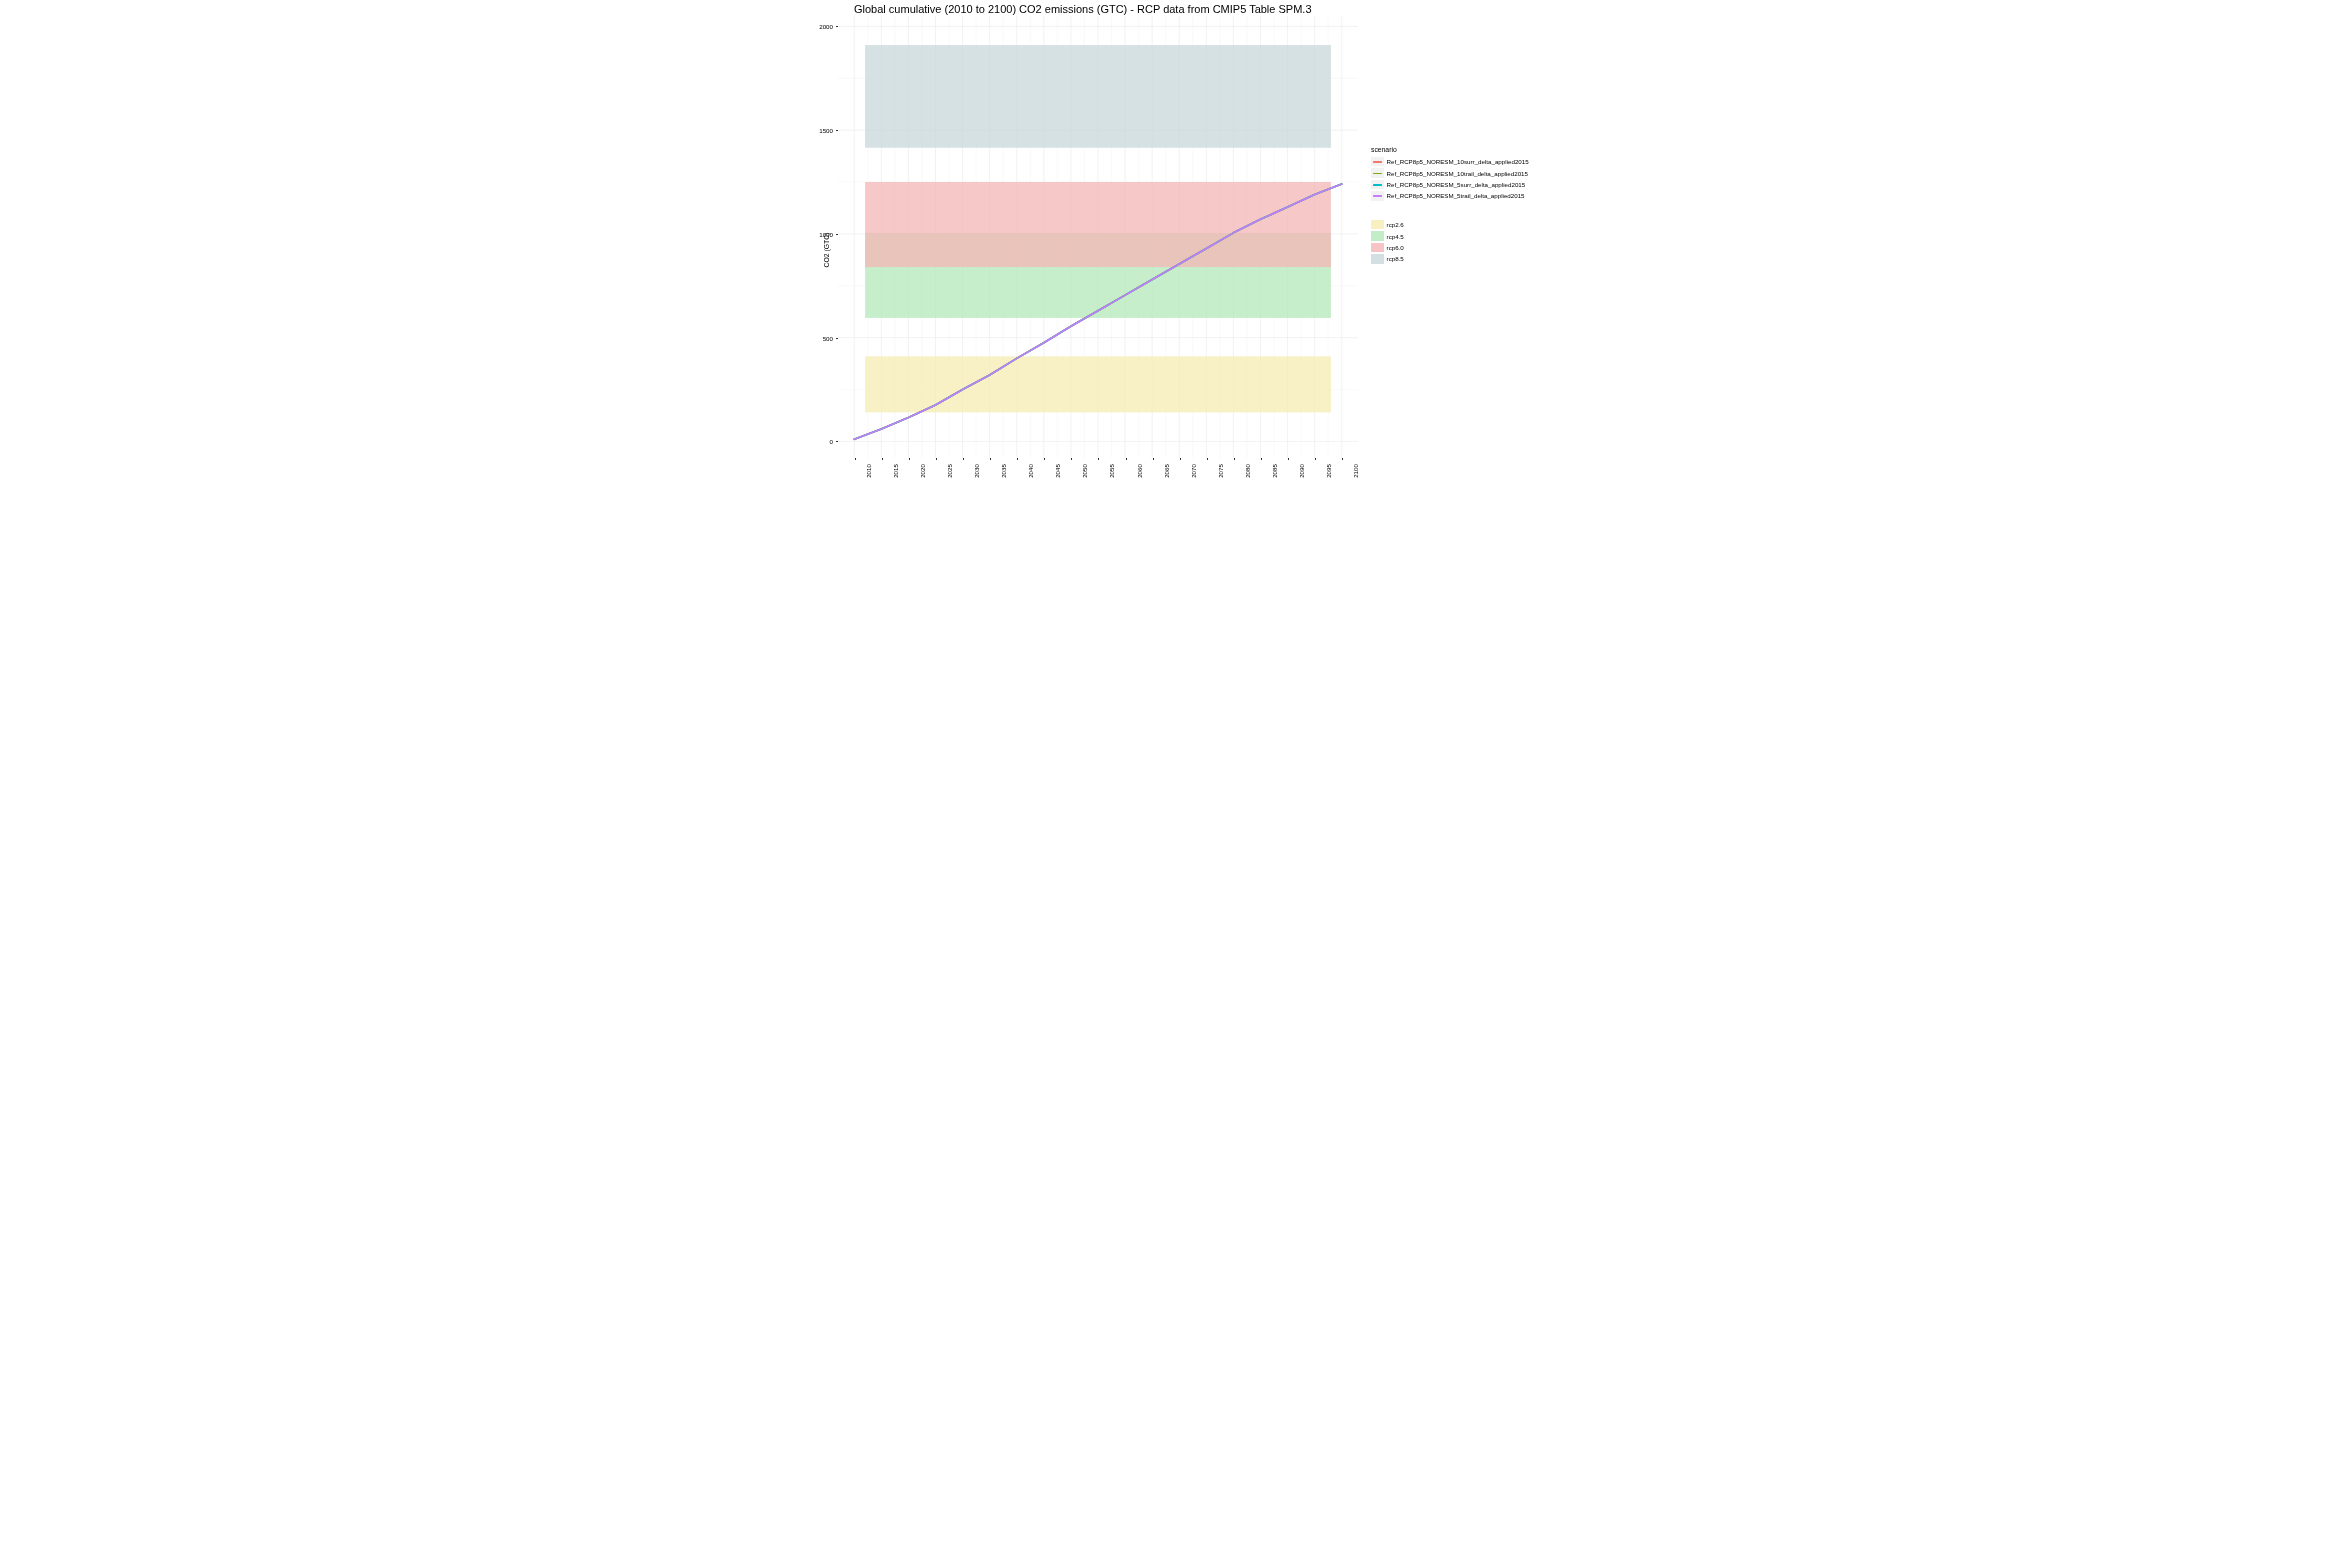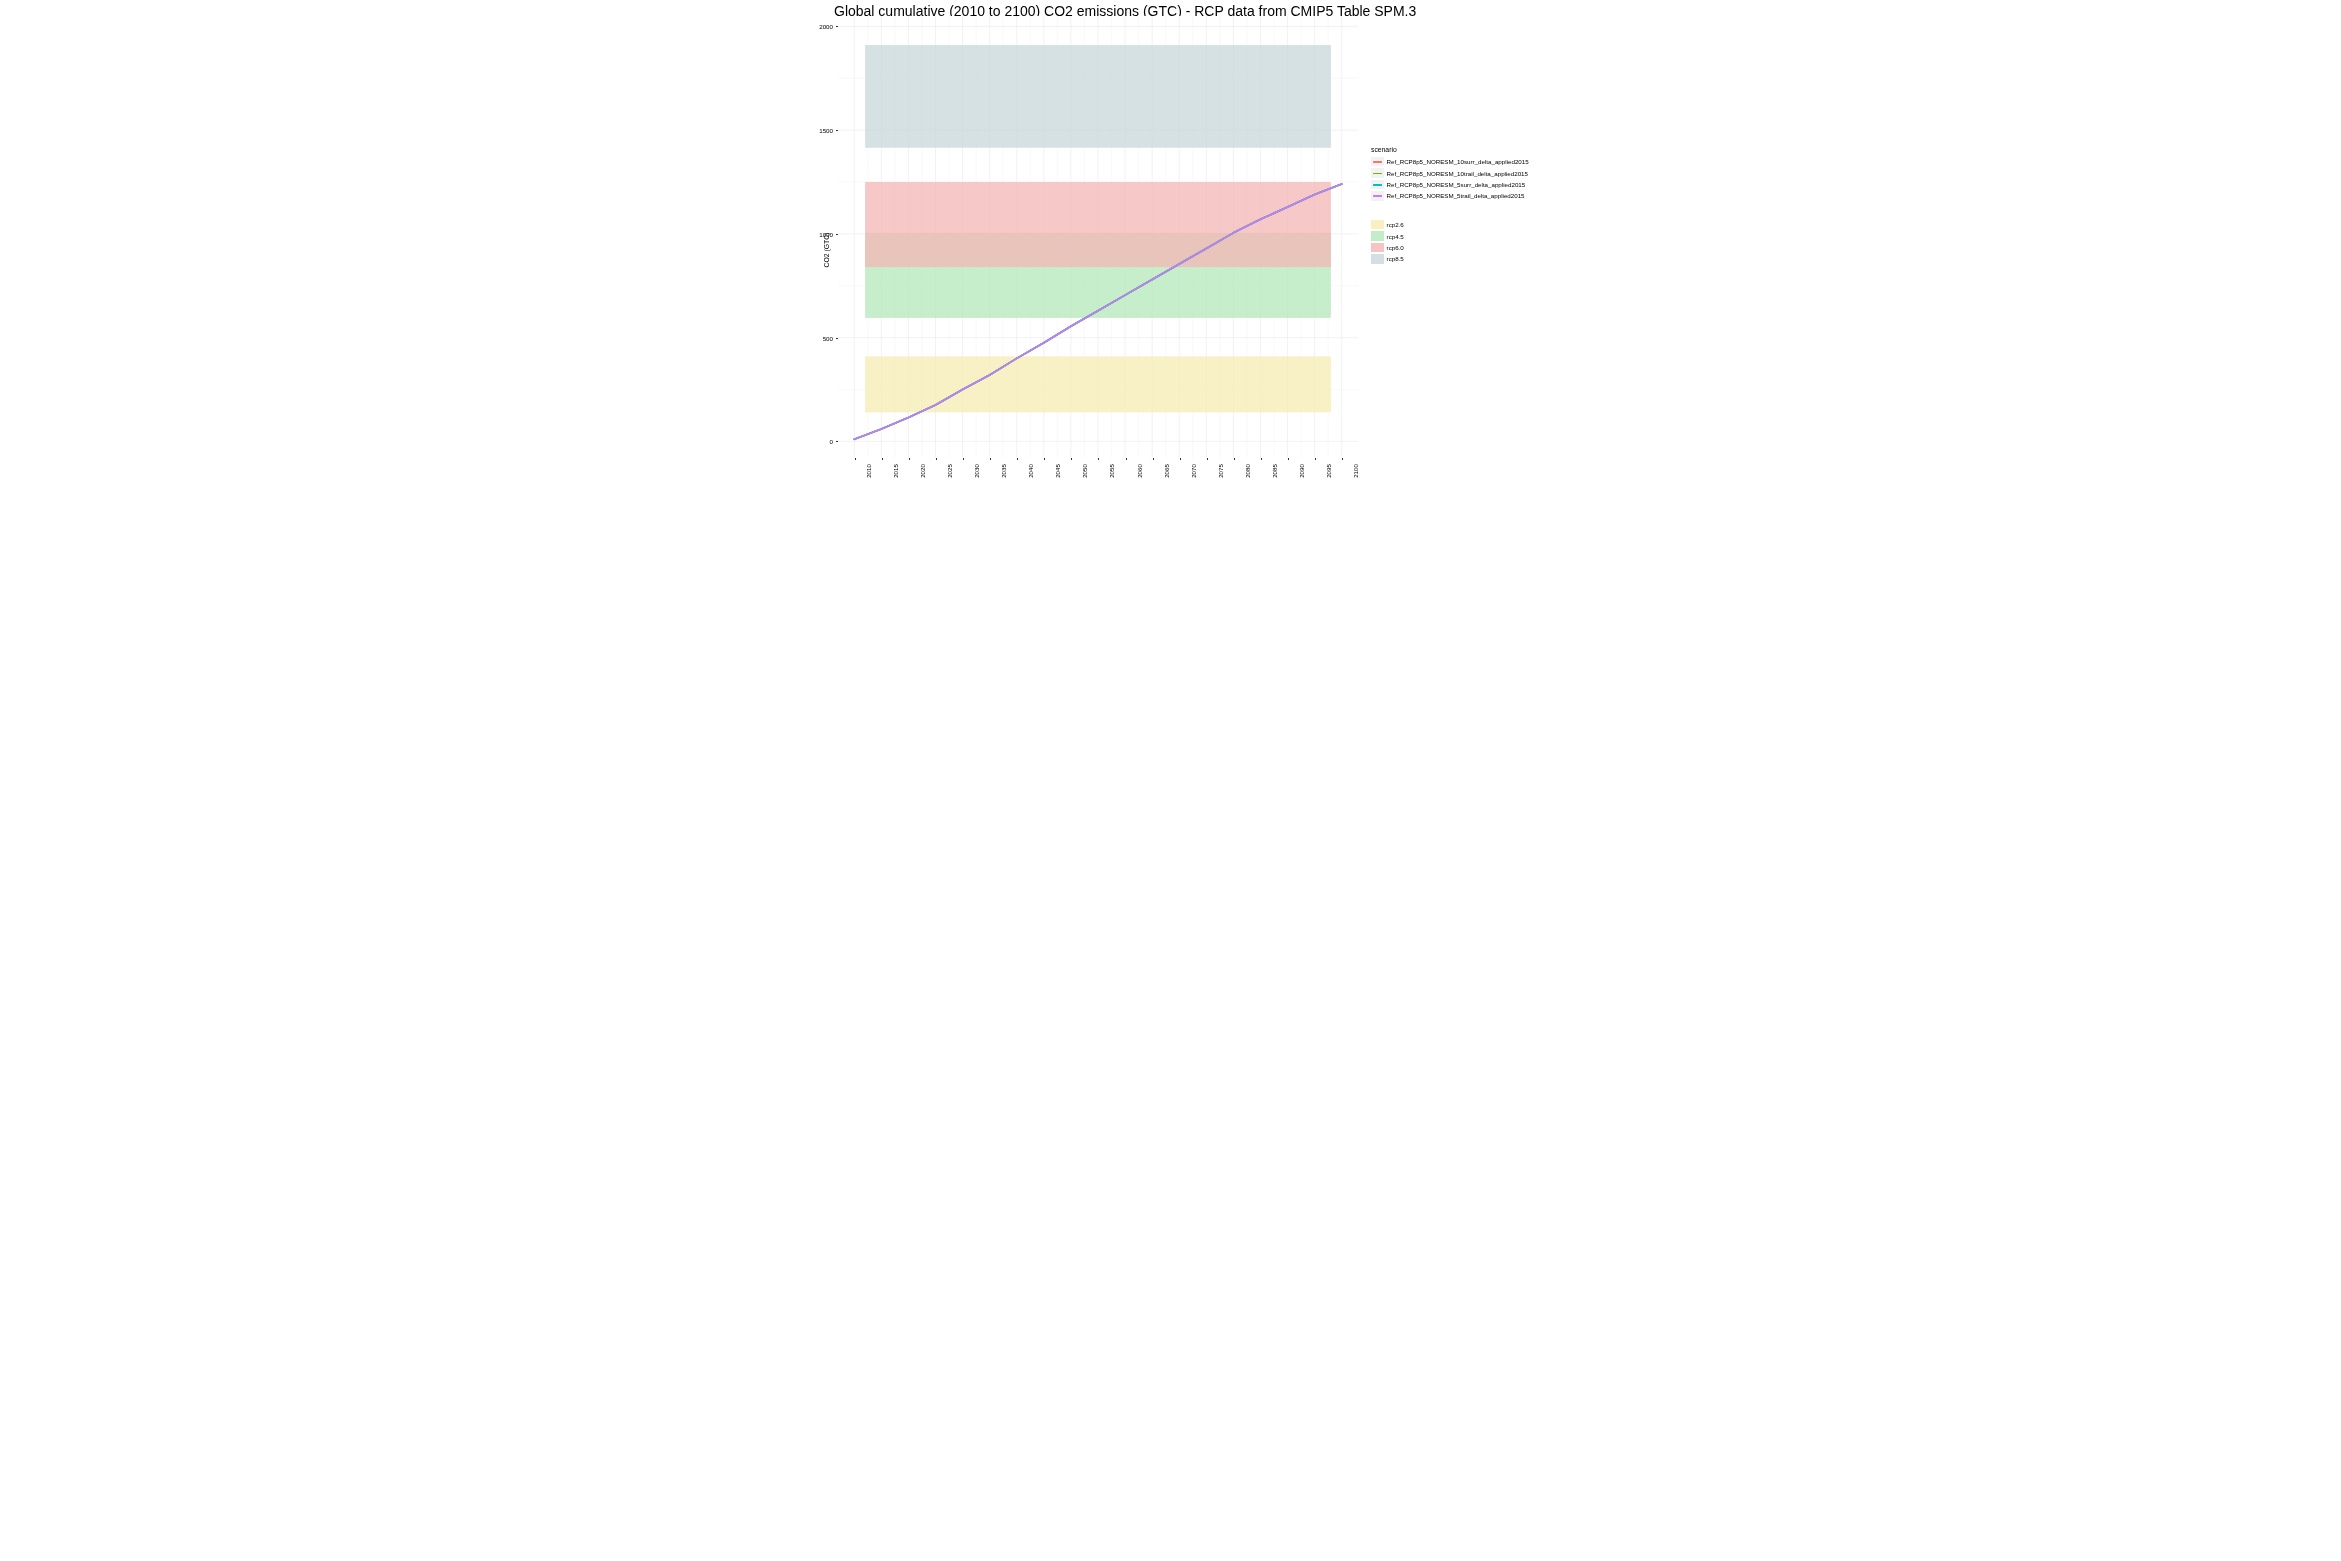--- a/index.html
+++ b/index.html
@@ -10,23 +10,23 @@
     color: #000;
   }
   .figure {
     position: relative;
     width: 729px;
     height: 500px;
     margin: 0 auto;
   }
   .title {
     position: absolute;
-    left: 28px;
+    left: 48px;
     top: 3.1px;
-    font-size: 14px;
+    font-size: 11px;
   }
   .ylabel {
     position: absolute;
     left: 2.6px;
     top: 50%;
     transform: translateY(-50%) rotate(-90deg);
     transform-origin: center;
     font-size: 6.8px;
   }
   .plot-frame {

